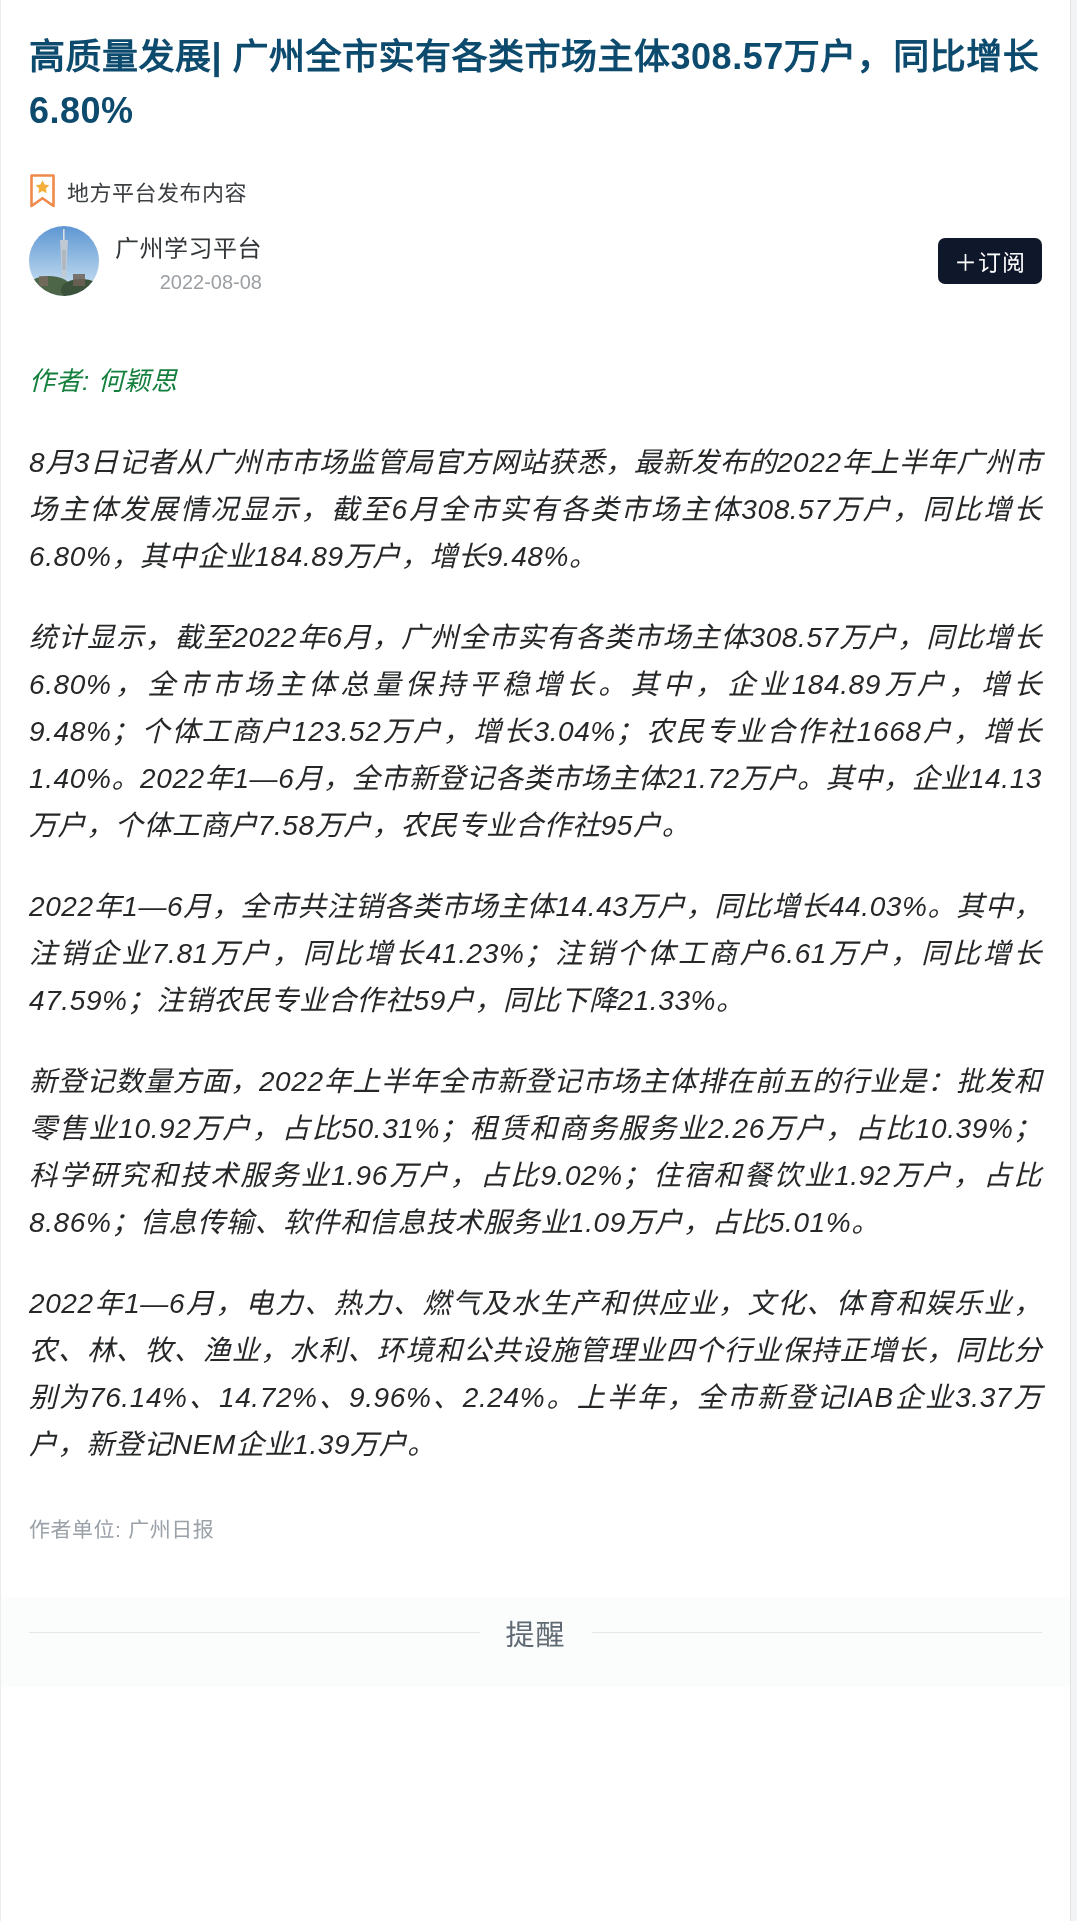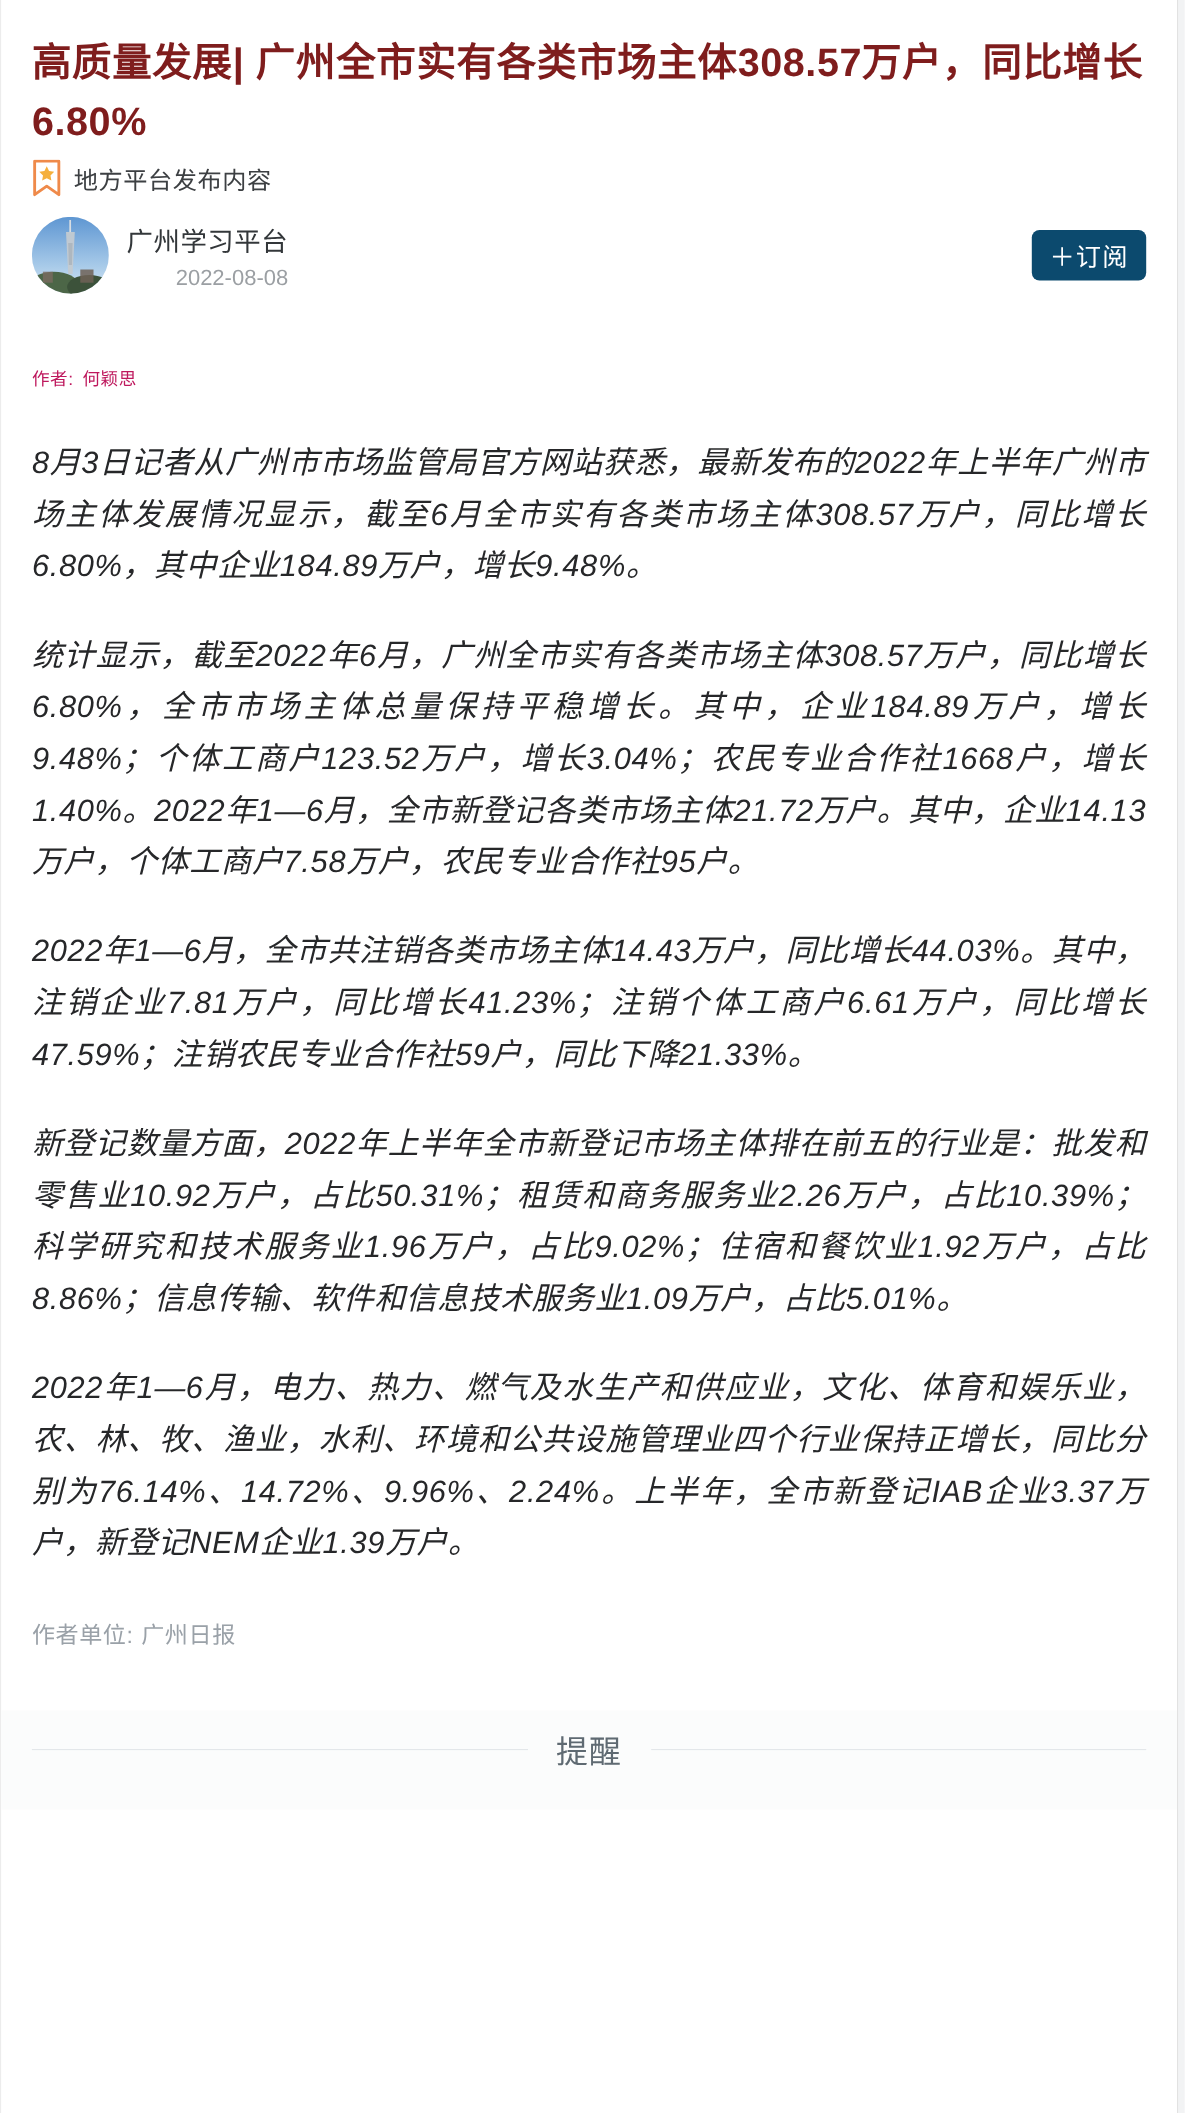--- a/index.html
+++ b/index.html
@@ -14,25 +14,25 @@
     min-height:1921px;
     margin:0;
     background:#ffffff;
     border-left:1px solid #ececec;
     border-right:1px solid #e2e2e2;
     box-sizing:border-box;
     padding:26px 28px 0 28px;
   }
   
   .article-title{
-    margin:4px 0 7px 0;
+    margin:4px 0 36px 0;
     font-size:36px;
     line-height:54px;
     font-weight:600;
-    color:#7f1d1d;
+    color:#0c4a6e;
     letter-spacing:0.5px;
   }
   .badge-row{
     display:flex;
     align-items:center;
     gap:11px;
     margin:0 0 18px 0;
   }
   .badge-row .badge-icon{width:27px;height:34px;flex:0 0 auto;display:block;}
   .badge-label{font-size:22px;color:#3d4043;letter-spacing:0.5px;}
@@ -47,31 +47,31 @@
     overflow:hidden;flex:0 0 auto;
     box-shadow:0 0 0 1px rgba(0,0,0,0.04) inset;
   }
   .avatar svg{display:block;width:70px;height:70px;}
   .publisher-info{margin-left:16px;display:flex;flex-direction:column;gap:7px;align-items:flex-end;}
   .publisher-name{font-size:24px;color:#33373a;letter-spacing:0.5px;}
   .publisher-date{font-size:20px;color:#9b9fa3;}
   .subscribe-button{
     margin-left:auto;
     min-width:100px;height:46px;
-    background:#0c4a6e;
+    background:#0f172a;
     border:none;border-radius:7px;
     color:#ffffff;font-size:23px;
     font-family:inherit;
     display:flex;align-items:center;justify-content:center;
     padding:0 16px;cursor:pointer;
     letter-spacing:1px;
   }
   .author-line{
-    font-size:16px;color:#be185d;
-    margin:0 0 42px 0;letter-spacing:0.5px;
+    font-size:26px;color:#15803d;
+    margin:0 0 42px 0;letter-spacing:0.5px;font-style:italic;
   }
   .author-line .sep{display:inline-block;width:8px;}
 
   
   .article-body p{
     margin:0 0 34px 0;
     font-size:28px;
     line-height:47px;
     color:#262729;
     letter-spacing:0.6px;

